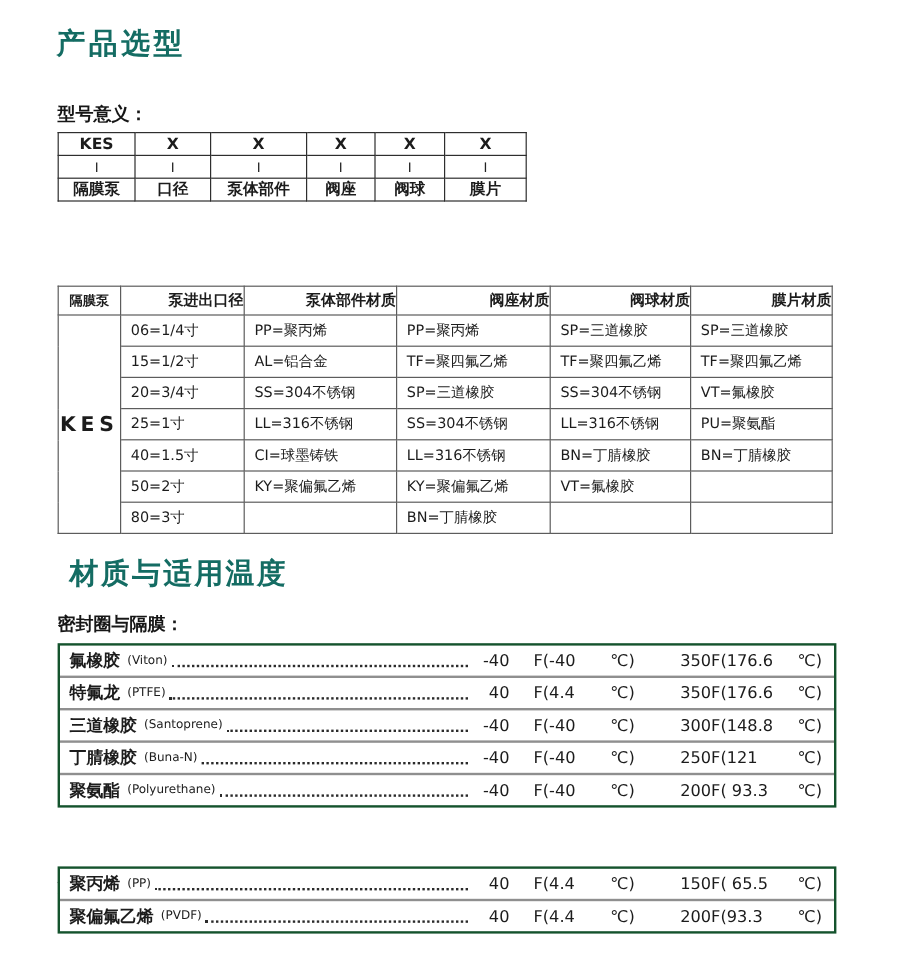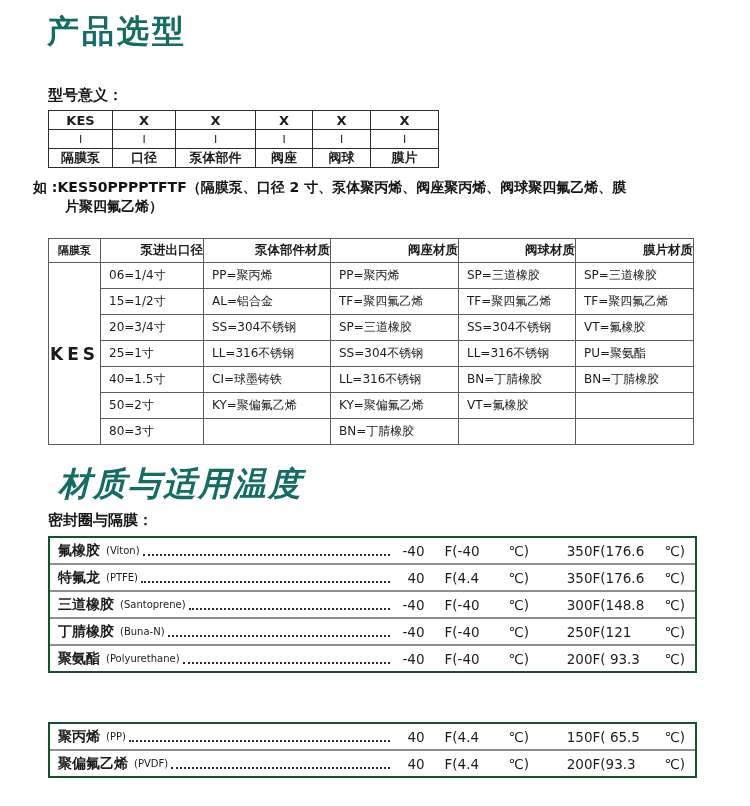--- a/index.html
+++ b/index.html
@@ -1,21 +1,21 @@
 <!DOCTYPE html>
 <html><head>
 <meta charset="utf-8">
 <style>
   html,body{margin:0;padding:0;background:#ffffff;}
   body{width:750px;height:806px;font-family:"DejaVu Sans","Liberation Sans",sans-serif;color:#1c1c1c;}
   .page{position:relative;width:750px;height:806px;background:#fff;overflow:hidden;}
 
   .title{position:absolute;margin:0;font-weight:bold;color:#146c63;}
-  .title1{left:47px;top:10px;font-size:32px;letter-spacing:3px;}
-  .title2{left:58px;top:462px;font-size:33px;letter-spacing:2px;font-style:italic;}
+  .title1{left:47px;top:20px;font-size:24px;letter-spacing:3px;}
+  .title2{left:58px;top:462px;font-size:24px;letter-spacing:2px;}
 
   .sub-label{position:absolute;font-size:15px;font-weight:bold;color:#161616;}
   .lbl-model{left:48px;top:86px;}
   .lbl-seal{left:48px;top:511px;}
   .lbl-fluid{left:48px;top:729px;}
 
   table{border-collapse:collapse;table-layout:fixed;}
   td,th{border:1px solid #4f4f4f;overflow:hidden;}
 
   .code-table{position:absolute;left:48px;top:110px;width:390px;}
@@ -88,24 +88,20 @@
       <td>隔膜泵</td>
       <td>口径</td>
       <td>泵体部件</td>
       <td>阀座</td>
       <td>阀球</td>
       <td>膜片</td>
     </tr>
   </tbody>
     </table>
 
-  <div class="example">
-    <div class="l1">如 :KES50PPPPTFTF（隔膜泵、口径 2 寸、泵体聚丙烯、阀座聚丙烯、阀球聚四氟乙烯、膜</div>
-    <div class="l2">片聚四氟乙烯）</div>
-  </div>
 
   <table class="sel-table">
     <colgroup>
         <col style="width:52px">
         <col style="width:103px">
         <col style="width:127px">
         <col style="width:128px">
         <col style="width:117px">
         <col style="width:118px">
       </colgroup>

